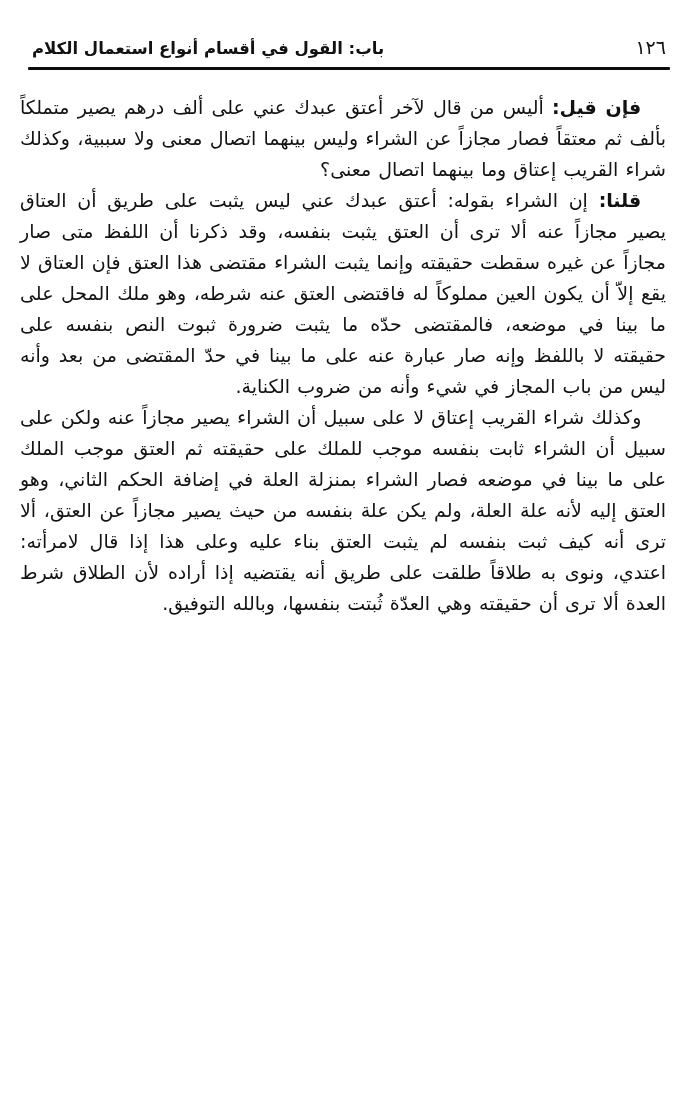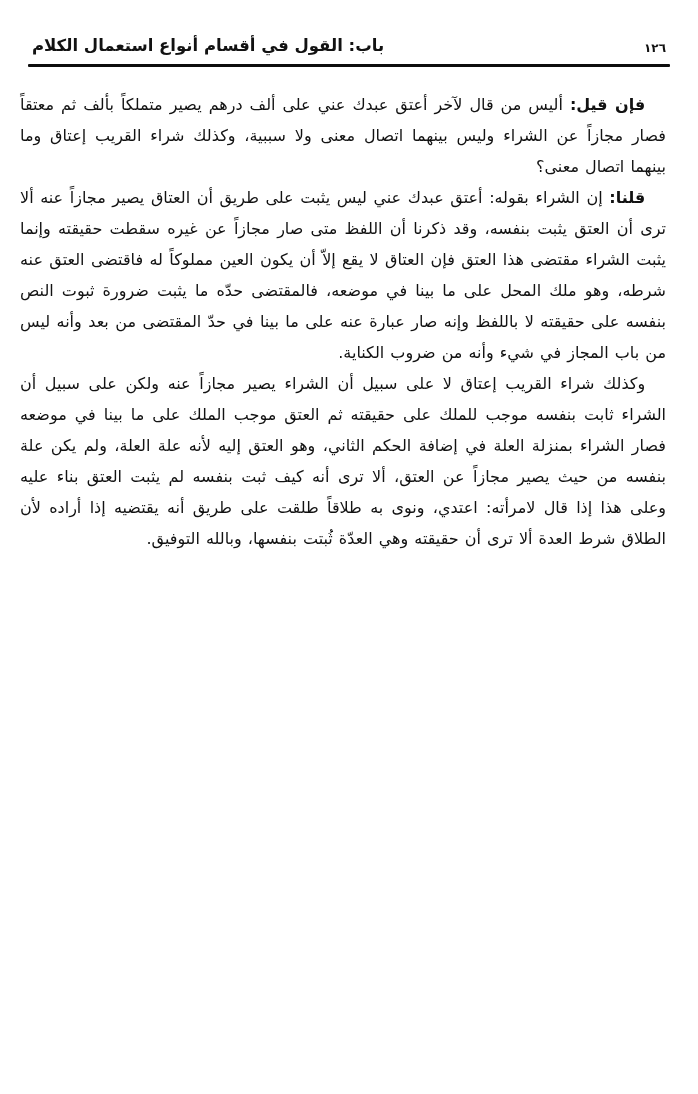--- a/index.html
+++ b/index.html
@@ -22,43 +22,43 @@
 
   .page-header {
     display: flex;
     flex-direction: row;
     justify-content: space-between;
     align-items: flex-end;
     padding: 36px 32px 0 32px;
   }
 
   .page-number {
-    font-size: 12px;
-    font-weight: bold;
+    font-size: 19px;
+    font-weight: normal;
     letter-spacing: 1px;
     line-height: 1.2;
   }
 
   .chapter-title {
     font-size: 16.5px;
     font-weight: bold;
     line-height: 1.2;
     text-align: right;
   }
 
   .header-rule {
     margin: 8px 28px 0 28px;
     height: 3px;
     background: #0d0d0d;
     border-radius: 1px;
   }
 
   .body-text {
     padding: 22px 32px 0 20px;
-    font-size: 16px;
+    font-size: 19px;
     line-height: 31px;
     text-align: justify;
   }
 
   .body-text p {
     text-indent: 1.3em;
     word-spacing: 1px;
   }
 
   .paragraph-lead {

